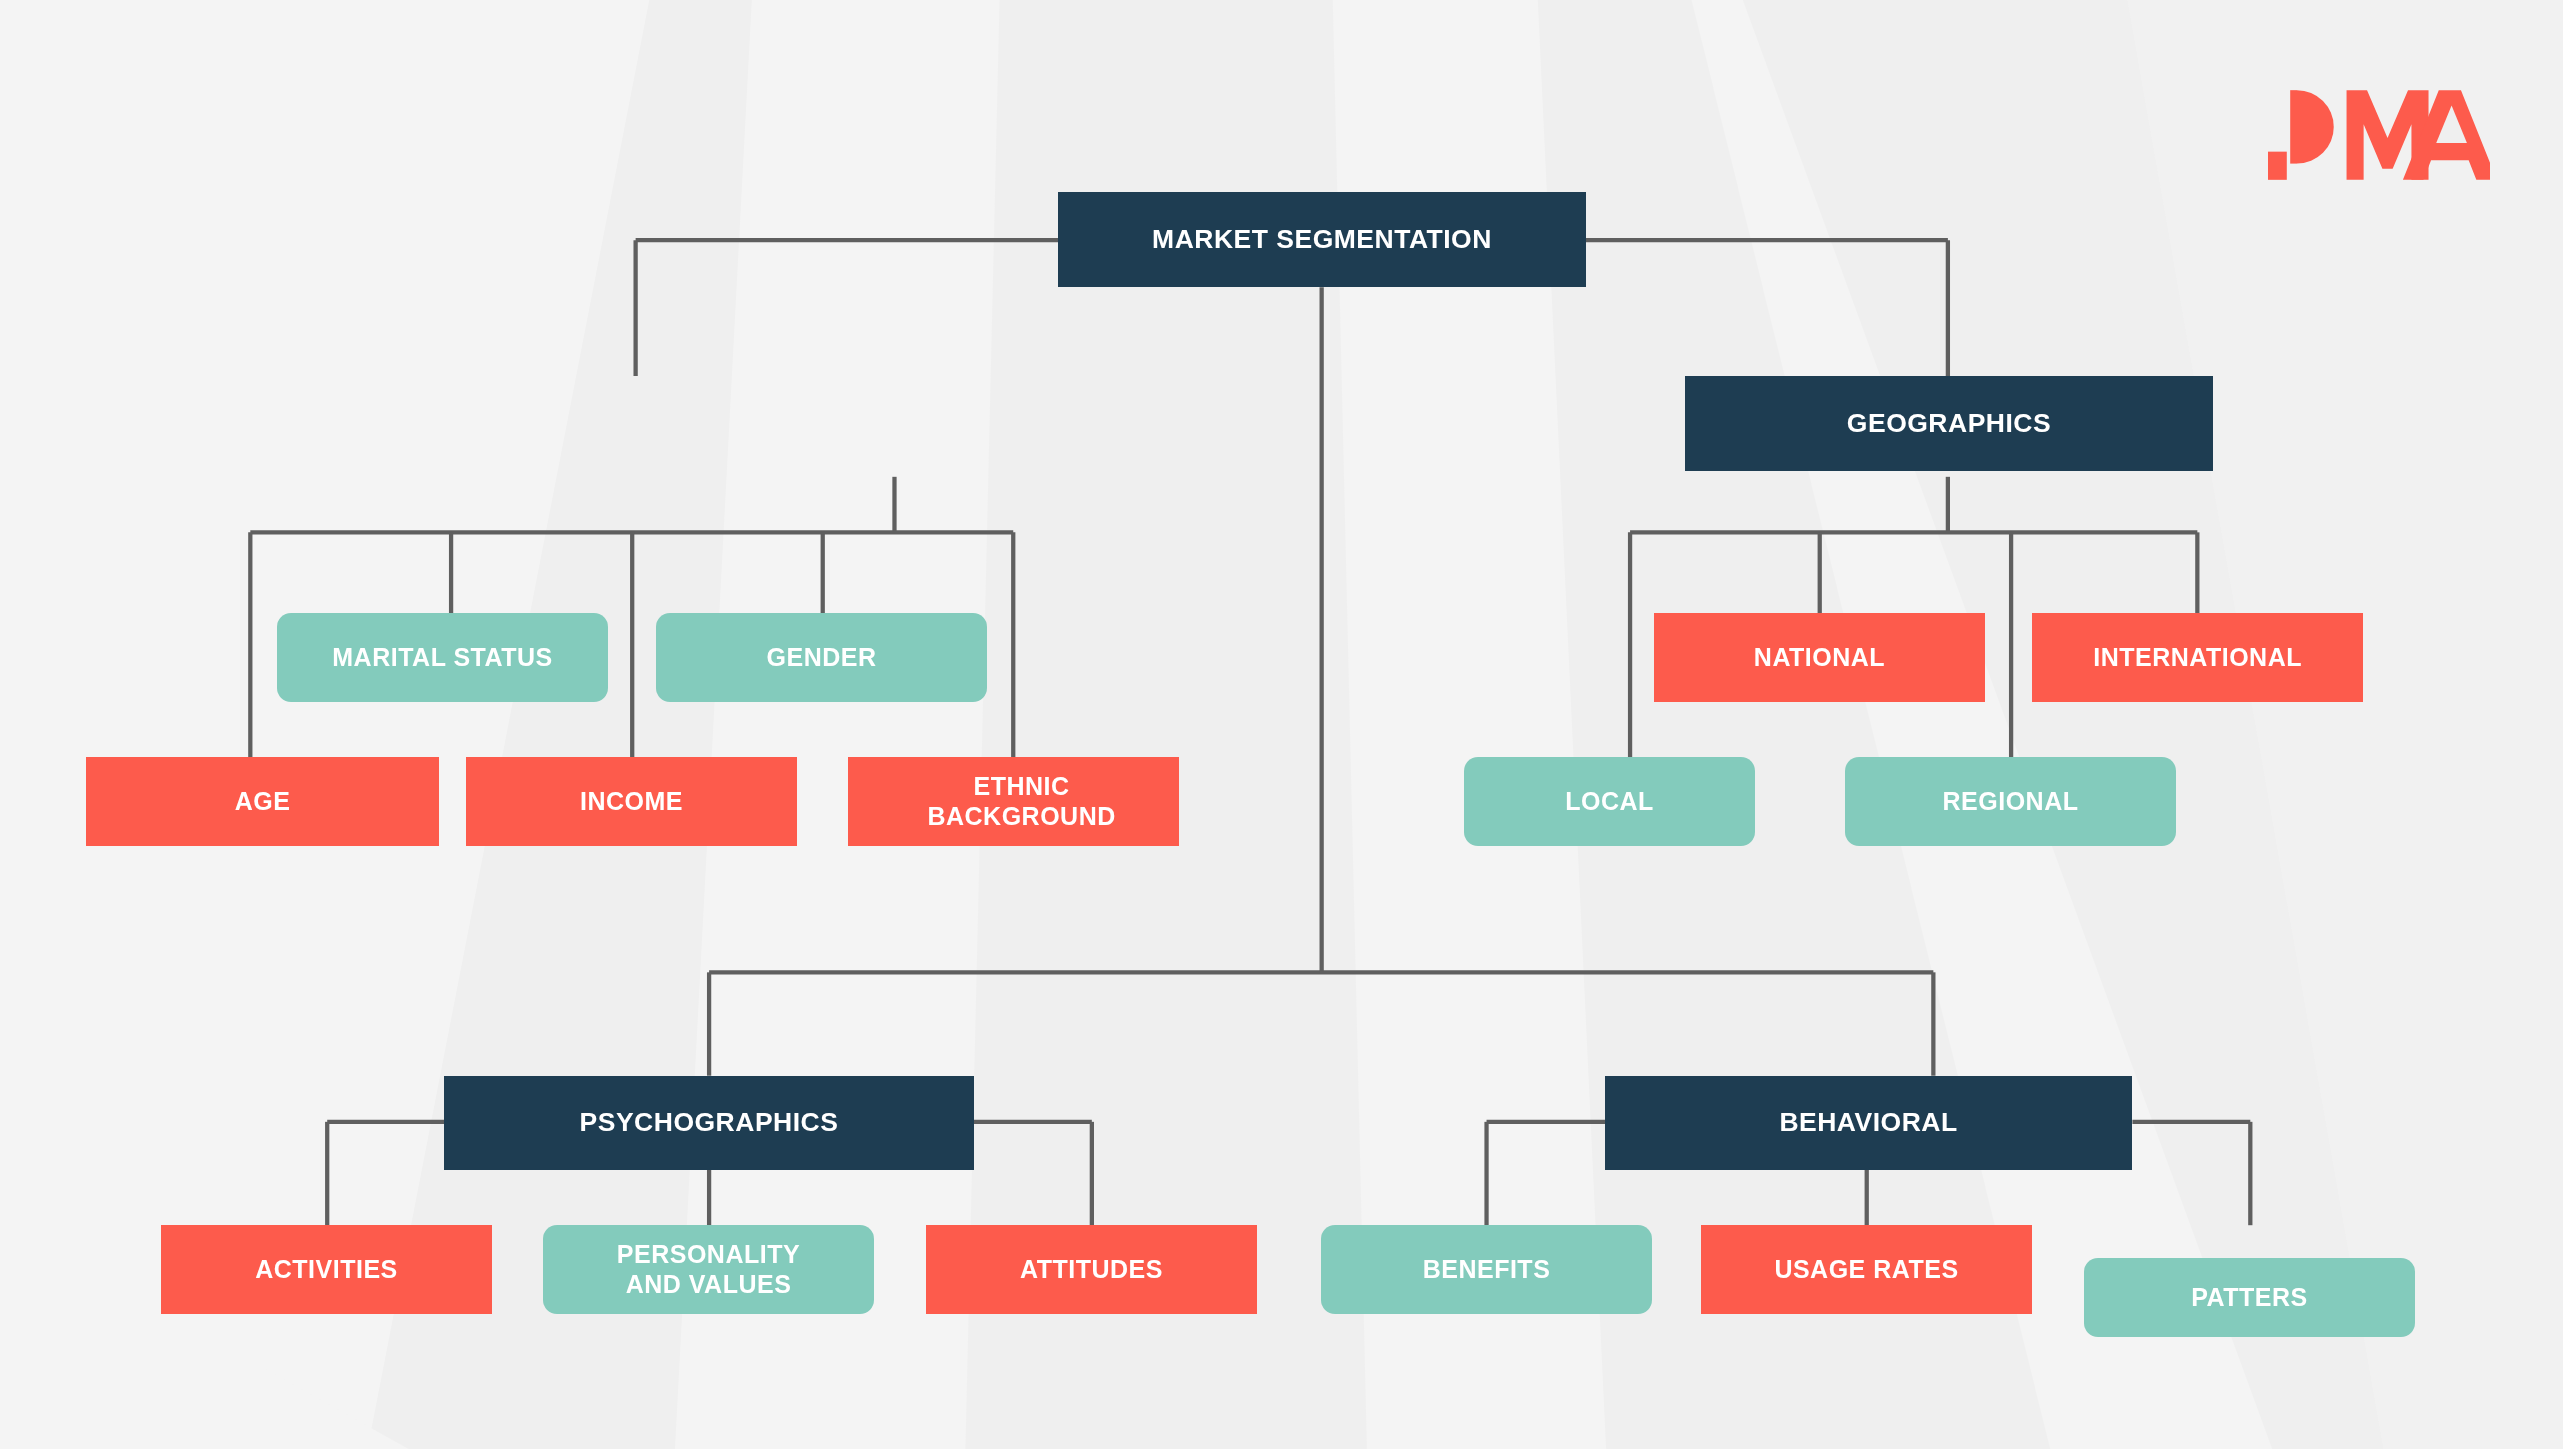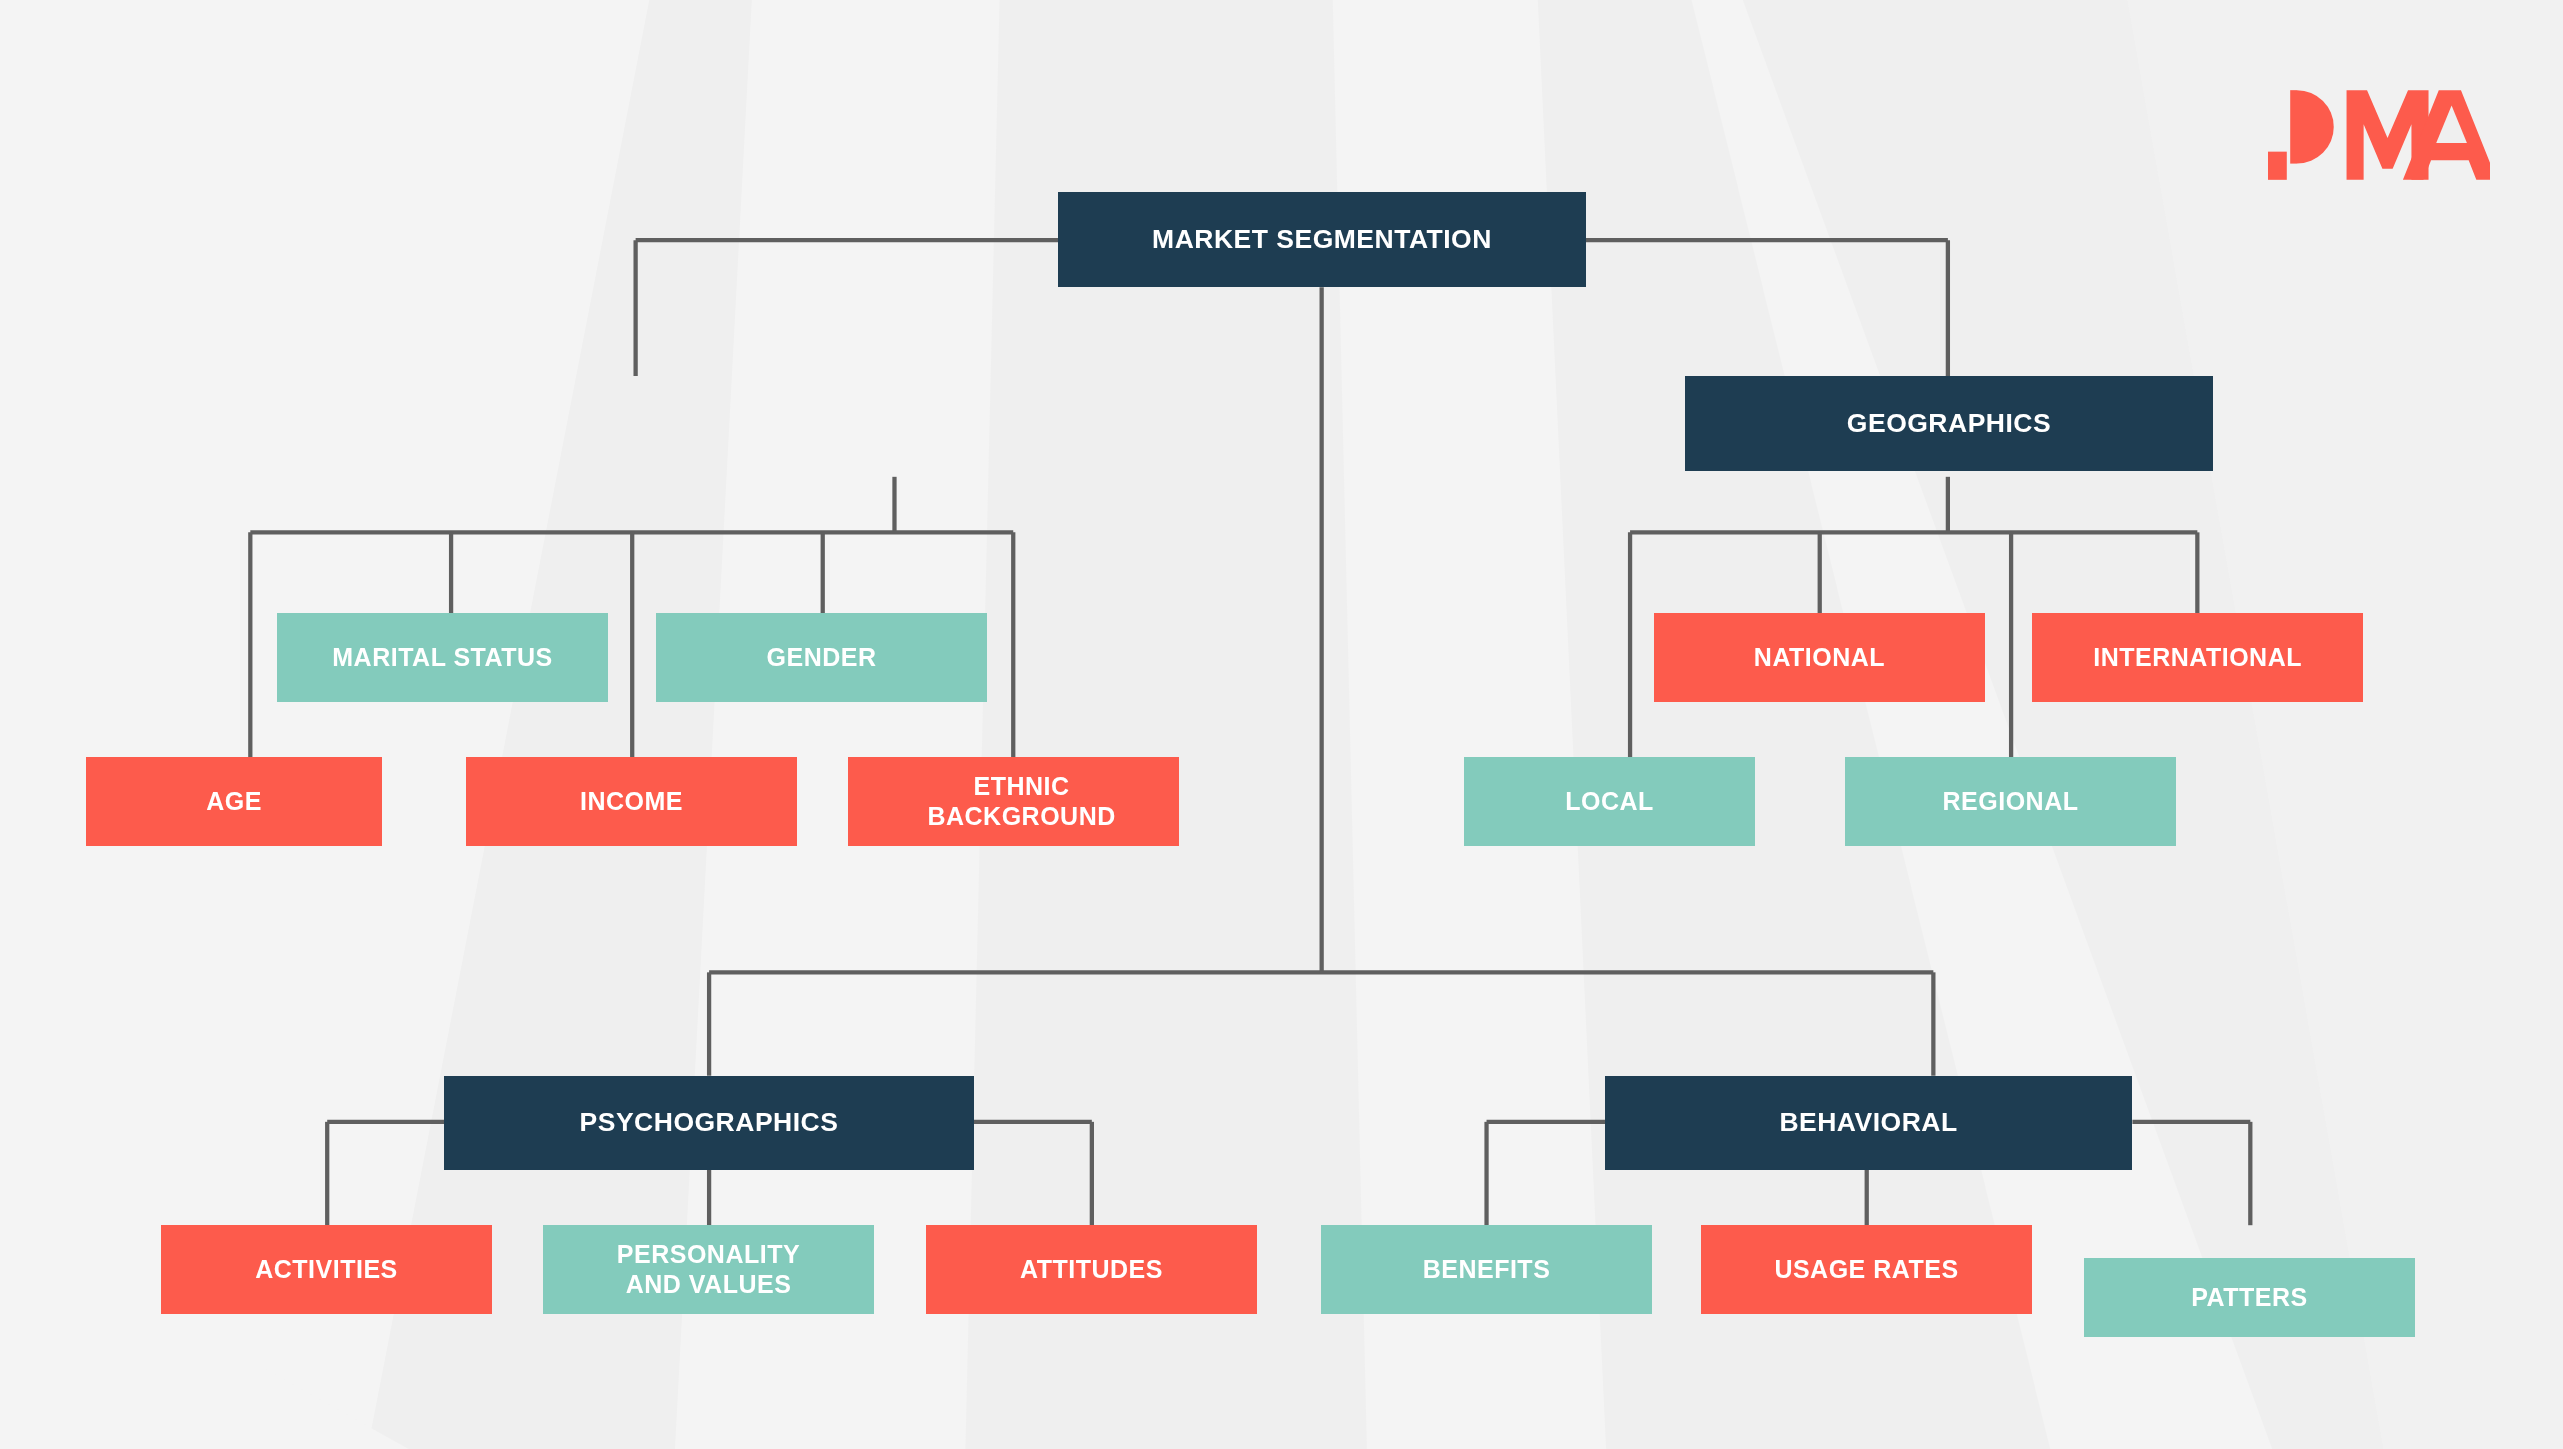--- a/index.html
+++ b/index.html
@@ -41,21 +41,21 @@
     color: #ffffff;
     font-weight: bold;
     letter-spacing: 0.5px;
     line-height: 1.18;
     box-sizing: border-box;
     padding: 1.7px 6.8px;
     user-select: none;
   }
   .node.navy  { background: #1e3d52; }
   .node.red   { background: #fd5b4c; }
-  .node.teal  { background: #83cbbc; }
+  .node.teal  { background: #83cbbc; border-radius: 14px; }
 
   .node .lbl { display: block; white-space: pre-line; }
 
   
   .logo {
     position: absolute;
     left: 2268px;
     top: 90px;
     width: 222px;
     height: 90px;
@@ -149,21 +149,21 @@
   </div>
 
   <div class="node teal" style="left:277px; top:613px; width:331px; height:89px; font-size:25px;">
     <span class="lbl">MARITAL STATUS</span>
   </div>
 
   <div class="node teal" style="left:656px; top:613px; width:331px; height:89px; font-size:25px;">
     <span class="lbl">GENDER</span>
   </div>
 
-  <div class="node red" style="left:86px; top:757px; width:296px; height:89px; font-size:25px;">
+  <div class="node red" style="left:86px; top:757px; width:353px; height:89px; font-size:25px;">
     <span class="lbl">AGE</span>
   </div>
 
   <div class="node red" style="left:466px; top:757px; width:331px; height:89px; font-size:25px;">
     <span class="lbl">INCOME</span>
   </div>
 
   <div class="node red" style="left:848px; top:757px; width:331px; height:89px; font-size:25px;padding-left:23px;">
     <span class="lbl">ETHNIC
 BACKGROUND</span>

